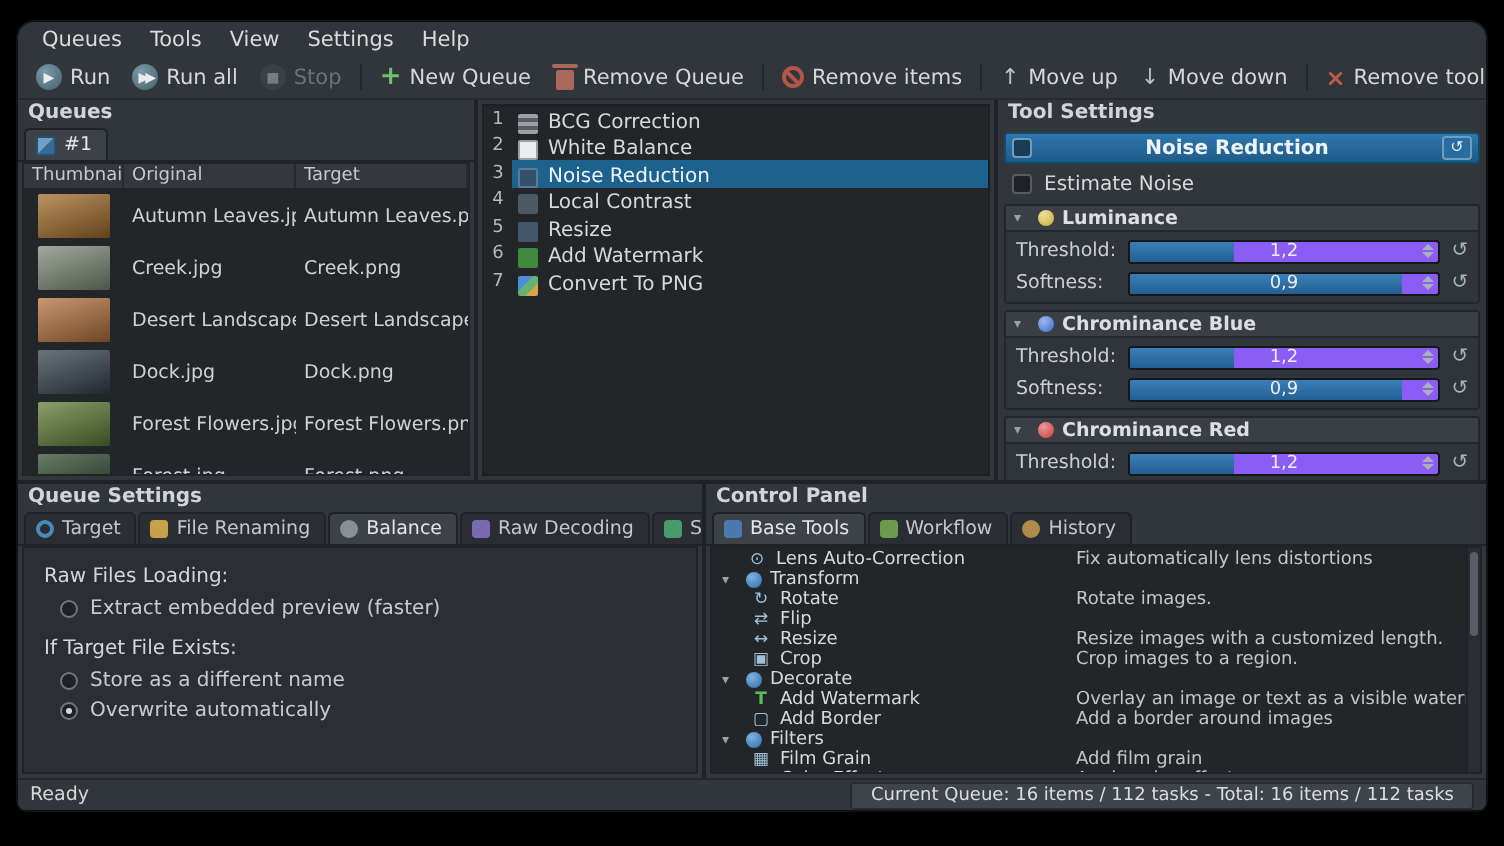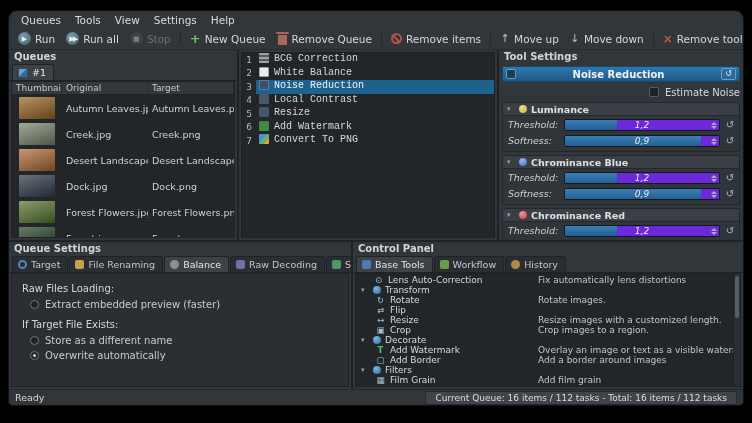--- a/index.html
+++ b/index.html
@@ -75,21 +75,21 @@
   .trow .c-orig,.trow .c-tgt { padding:0 4px; color:#cfd2d4; }
   .thumb { width:36px; height:22px; margin:2px 7px; border-radius:1px; position:relative; }
   .thumb::after { content:""; position:absolute; inset:0; border-radius:1px;
                   background:linear-gradient(160deg, rgba(255,255,255,.28), rgba(0,0,0,.38)); }
 
   
   .atool-list { flex:1; margin:2px 2px; background:#232629; border:1px solid #1d2023;
                 font-size:10px; overflow:hidden; }
   .atool { display:flex; align-items:center; height:13.5px; }
   .atool .num { width:14px; text-align:center; color:#b4b8bb; font-size:9px; flex:none; }
-  .row-body { flex:1; display:flex; align-items:flex-start; gap:5px; height:100%; padding-left:3px;font-family:Liberation Mono, monospace; }
+  .row-body { flex:1; display:flex; align-items:flex-end; gap:5px; height:100%; padding-left:3px; }
   .atool.selected .row-body { background:#1d628f; color:#eef3f7; }
   .tic { width:10px; height:10px; border-radius:1px; flex:none; }
   .tic-bcg { background:repeating-linear-gradient(#9aa0a6 0 2px, #565c62 2px 4px); }
   .tic-wb  { background:#eceded; border:1px solid #9aa0a6; }
   .tic-nr  { background:#35506a; border:1px solid #5b7a96; }
   .tic-lc  { background:#4c5866; }
   .tic-rs  { background:#44566a; }
   .tic-wm  { background:#3f8a3f; }
   .tic-png { background:linear-gradient(135deg,#4a90d9 0 40%, #67b26f 40% 70%, #d9a44a 70%); }
 
@@ -98,37 +98,37 @@
              font-size:10px; overflow:hidden; }
   .ts-header { height:16px; flex:none; border:1px solid #174869; border-radius:2px;
                background:linear-gradient(#2e77ad,#1e5a88); display:flex; align-items:center;
                padding:0 3px; gap:3px; }
   .ts-header .ttl { flex:1; text-align:center; font-weight:bold; font-size:10px; color:#eef3f7; }
   .ts-tool-ic { width:10px; height:10px; border-radius:2px; background:#1c3c55;
                 border:1px solid #6f9dc0; flex:none; }
   .ts-menu-btn { width:15px; height:12px; border:1px solid #6f9dc0; border-radius:2px;
                  background:#2a6ba0; color:#e4edf4; font-size:8px; line-height:10px;
                  text-align:center; flex:none; }
-  .estimate { display:flex; gap:6px; align-items:center; height:14px; padding-left:4px; flex:none;justify-content:flex-end; }
+  .estimate { display:flex; gap:6px; align-items:center; height:14px; padding-left:4px; flex:none; }
   .checkbox { width:10px; height:10px; background:#1e2225; border:1px solid #565c62;
               border-radius:2px; flex:none; }
   .sec { border:1px solid #23272b; border-radius:2px; background:#30353a; flex:none;
          padding-bottom:3px; }
   .sec-head { height:13px; background:#3a3f45; border-bottom:1px solid #24282c;
               display:flex; align-items:center; gap:4px; padding:0 4px;
               font-weight:bold; font-size:9.5px; color:#dde0e2; }
   .tw { font-size:7px; color:#9aa0a5; width:8px; flex:none; }
   .sec-dot { width:8px; height:8px; border-radius:50%; flex:none; }
   .dot-lum { background:radial-gradient(circle at 35% 30%, #efe09a, #c8a93a); }
   .dot-cb  { background:radial-gradient(circle at 35% 30%, #9ab8ef, #3a6ac8); }
   .dot-cr  { background:radial-gradient(circle at 35% 30%, #ef9a9a, #c83a3a); }
-  .num-row { display:flex; gap:4px; height:13px; padding:0 3px 0 5px;
-             margin-top:3px;font-style:italic; }
+  .num-row { display:flex; align-items:center; gap:4px; height:13px; padding:0 3px 0 5px;
+             margin-top:3px; }
   .nlabel { width:52px; font-size:9.5px; color:#cdd0d3; flex:none; }
-  .dnum { flex:1; height:12px; background:#6d28d9; border:1px solid #15181a; border-radius:2px;
+  .dnum { flex:1; height:12px; background:#8b5cf6; border:1px solid #15181a; border-radius:2px;
           position:relative; overflow:hidden; }
   .dnum .fill { position:absolute; left:0; top:0; bottom:0;
                 background:linear-gradient(#3a7fb8,#245f91); }
   .dnum .nval { position:absolute; inset:0; text-align:center; font-size:9px;
                 line-height:11px; color:#e9edf0; }
   .spins { position:absolute; right:1px; top:0; bottom:0; width:8px; display:flex;
            flex-direction:column; justify-content:center; gap:1px; align-items:center; }
   .spins i { width:0; height:0; border-left:3px solid transparent; border-right:3px solid transparent; display:block; }
   .spins .su { border-bottom:3px solid #aab0b5; }
   .spins .sd { border-top:3px solid #aab0b5; }

